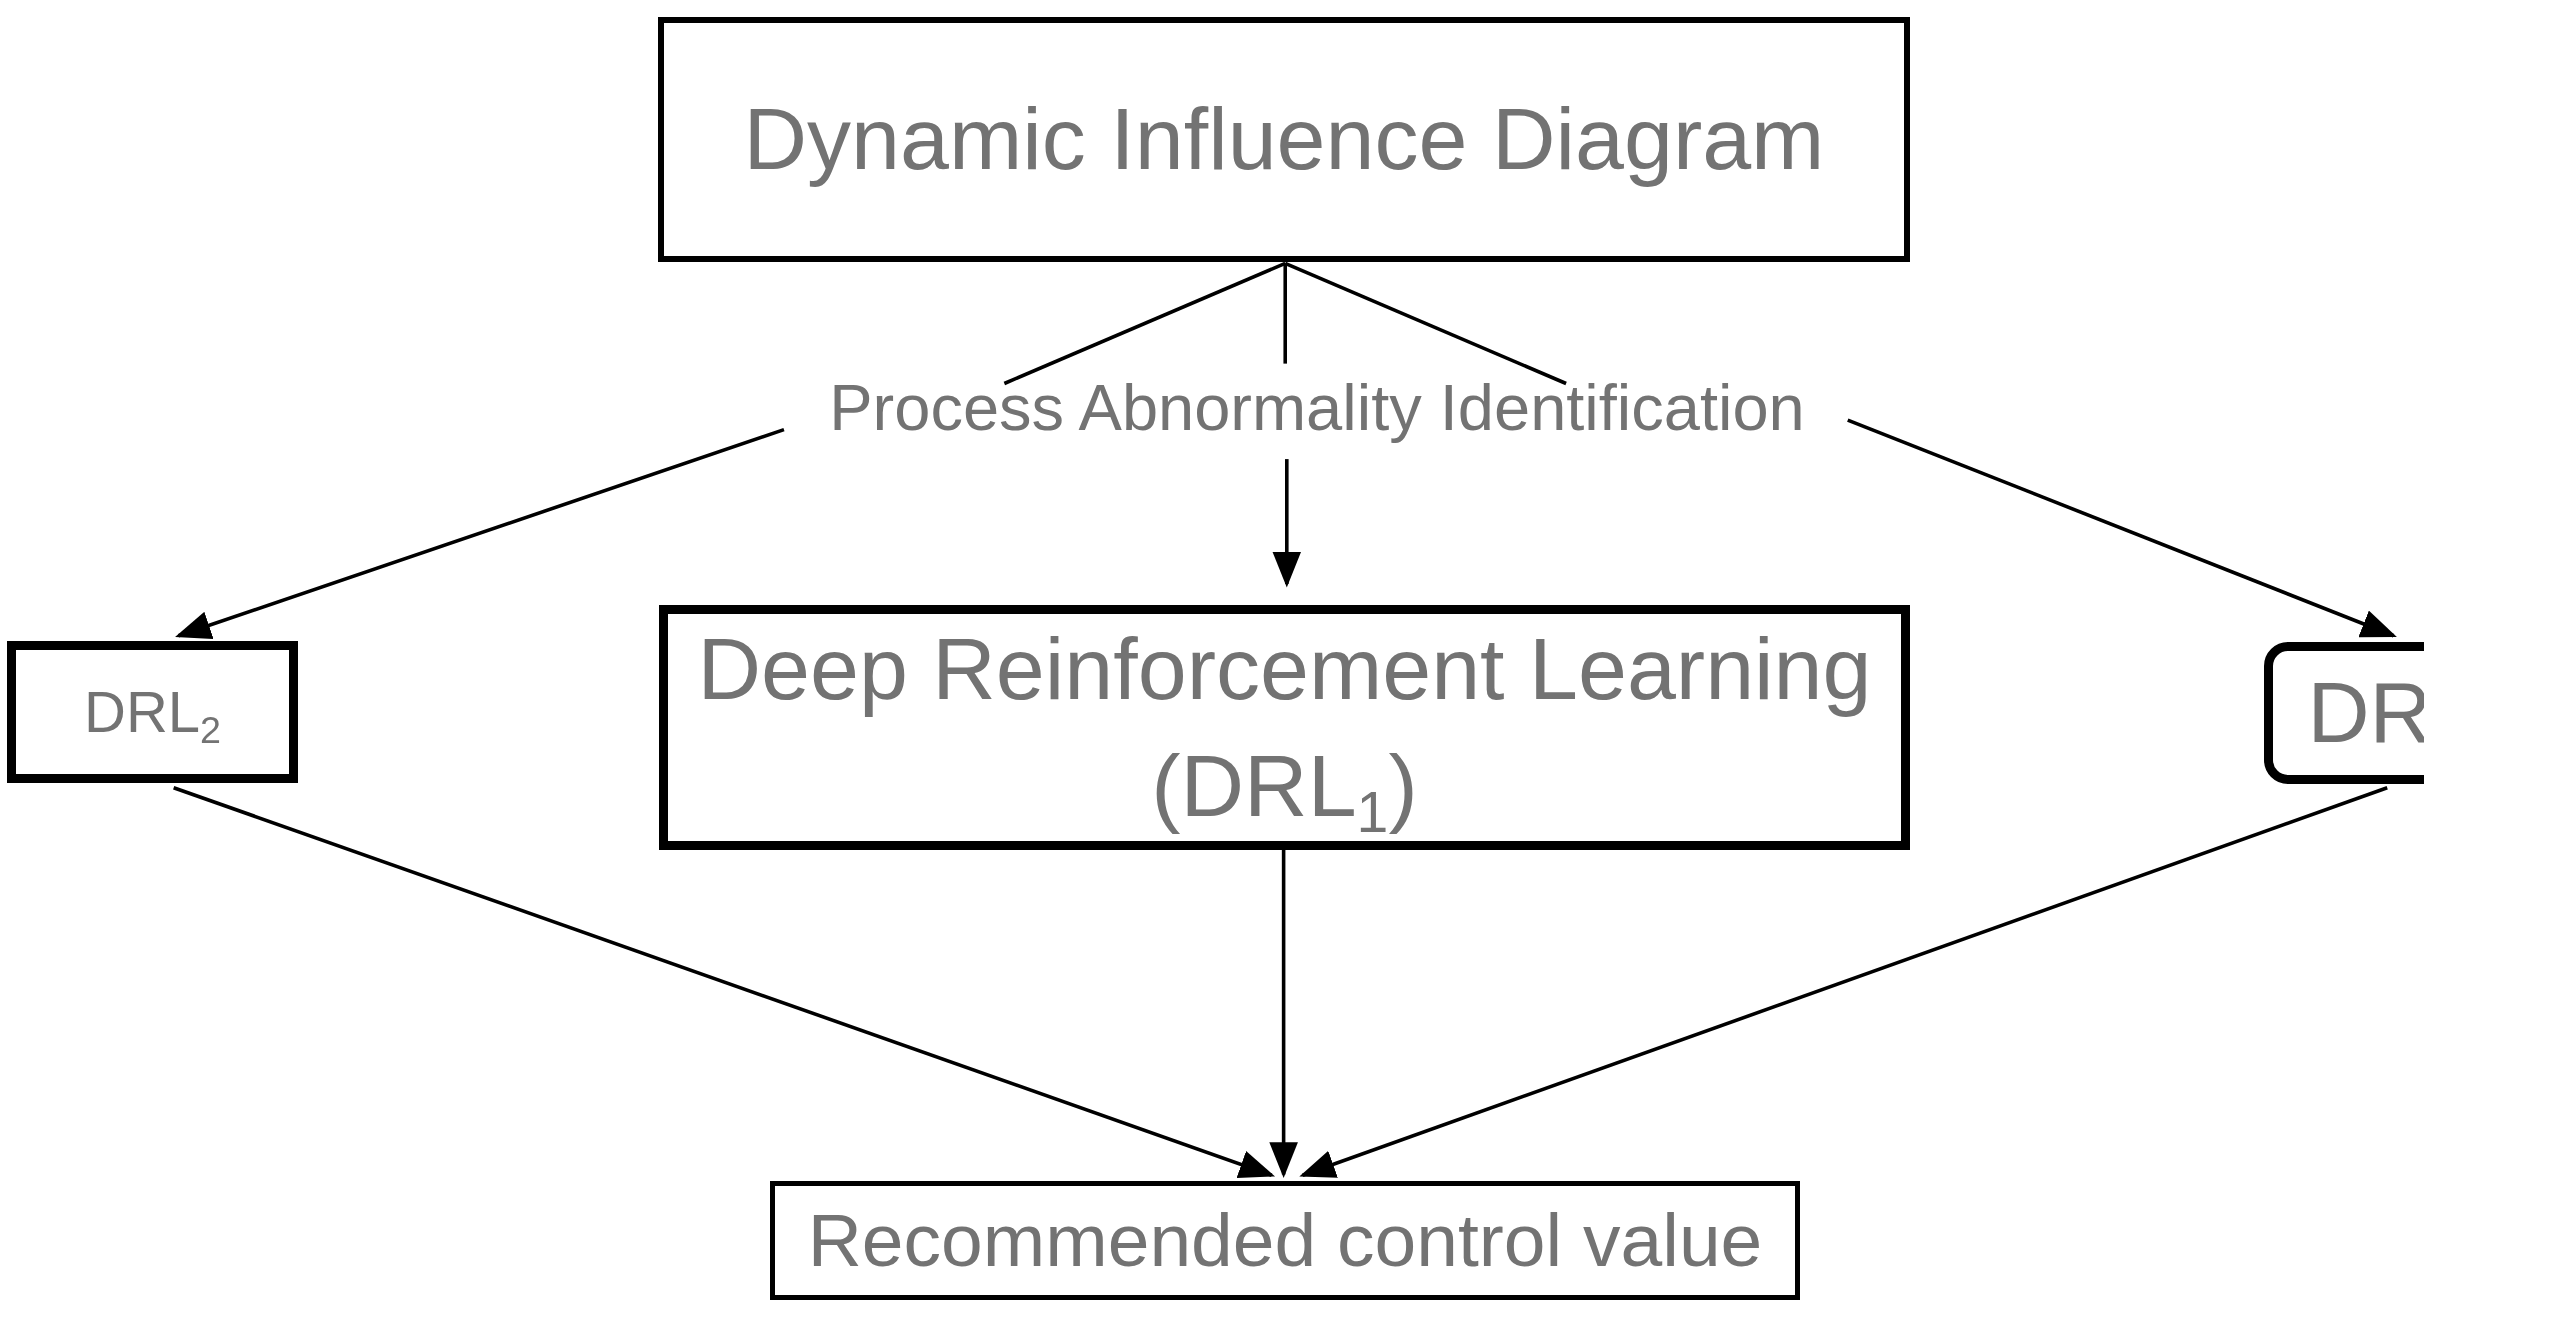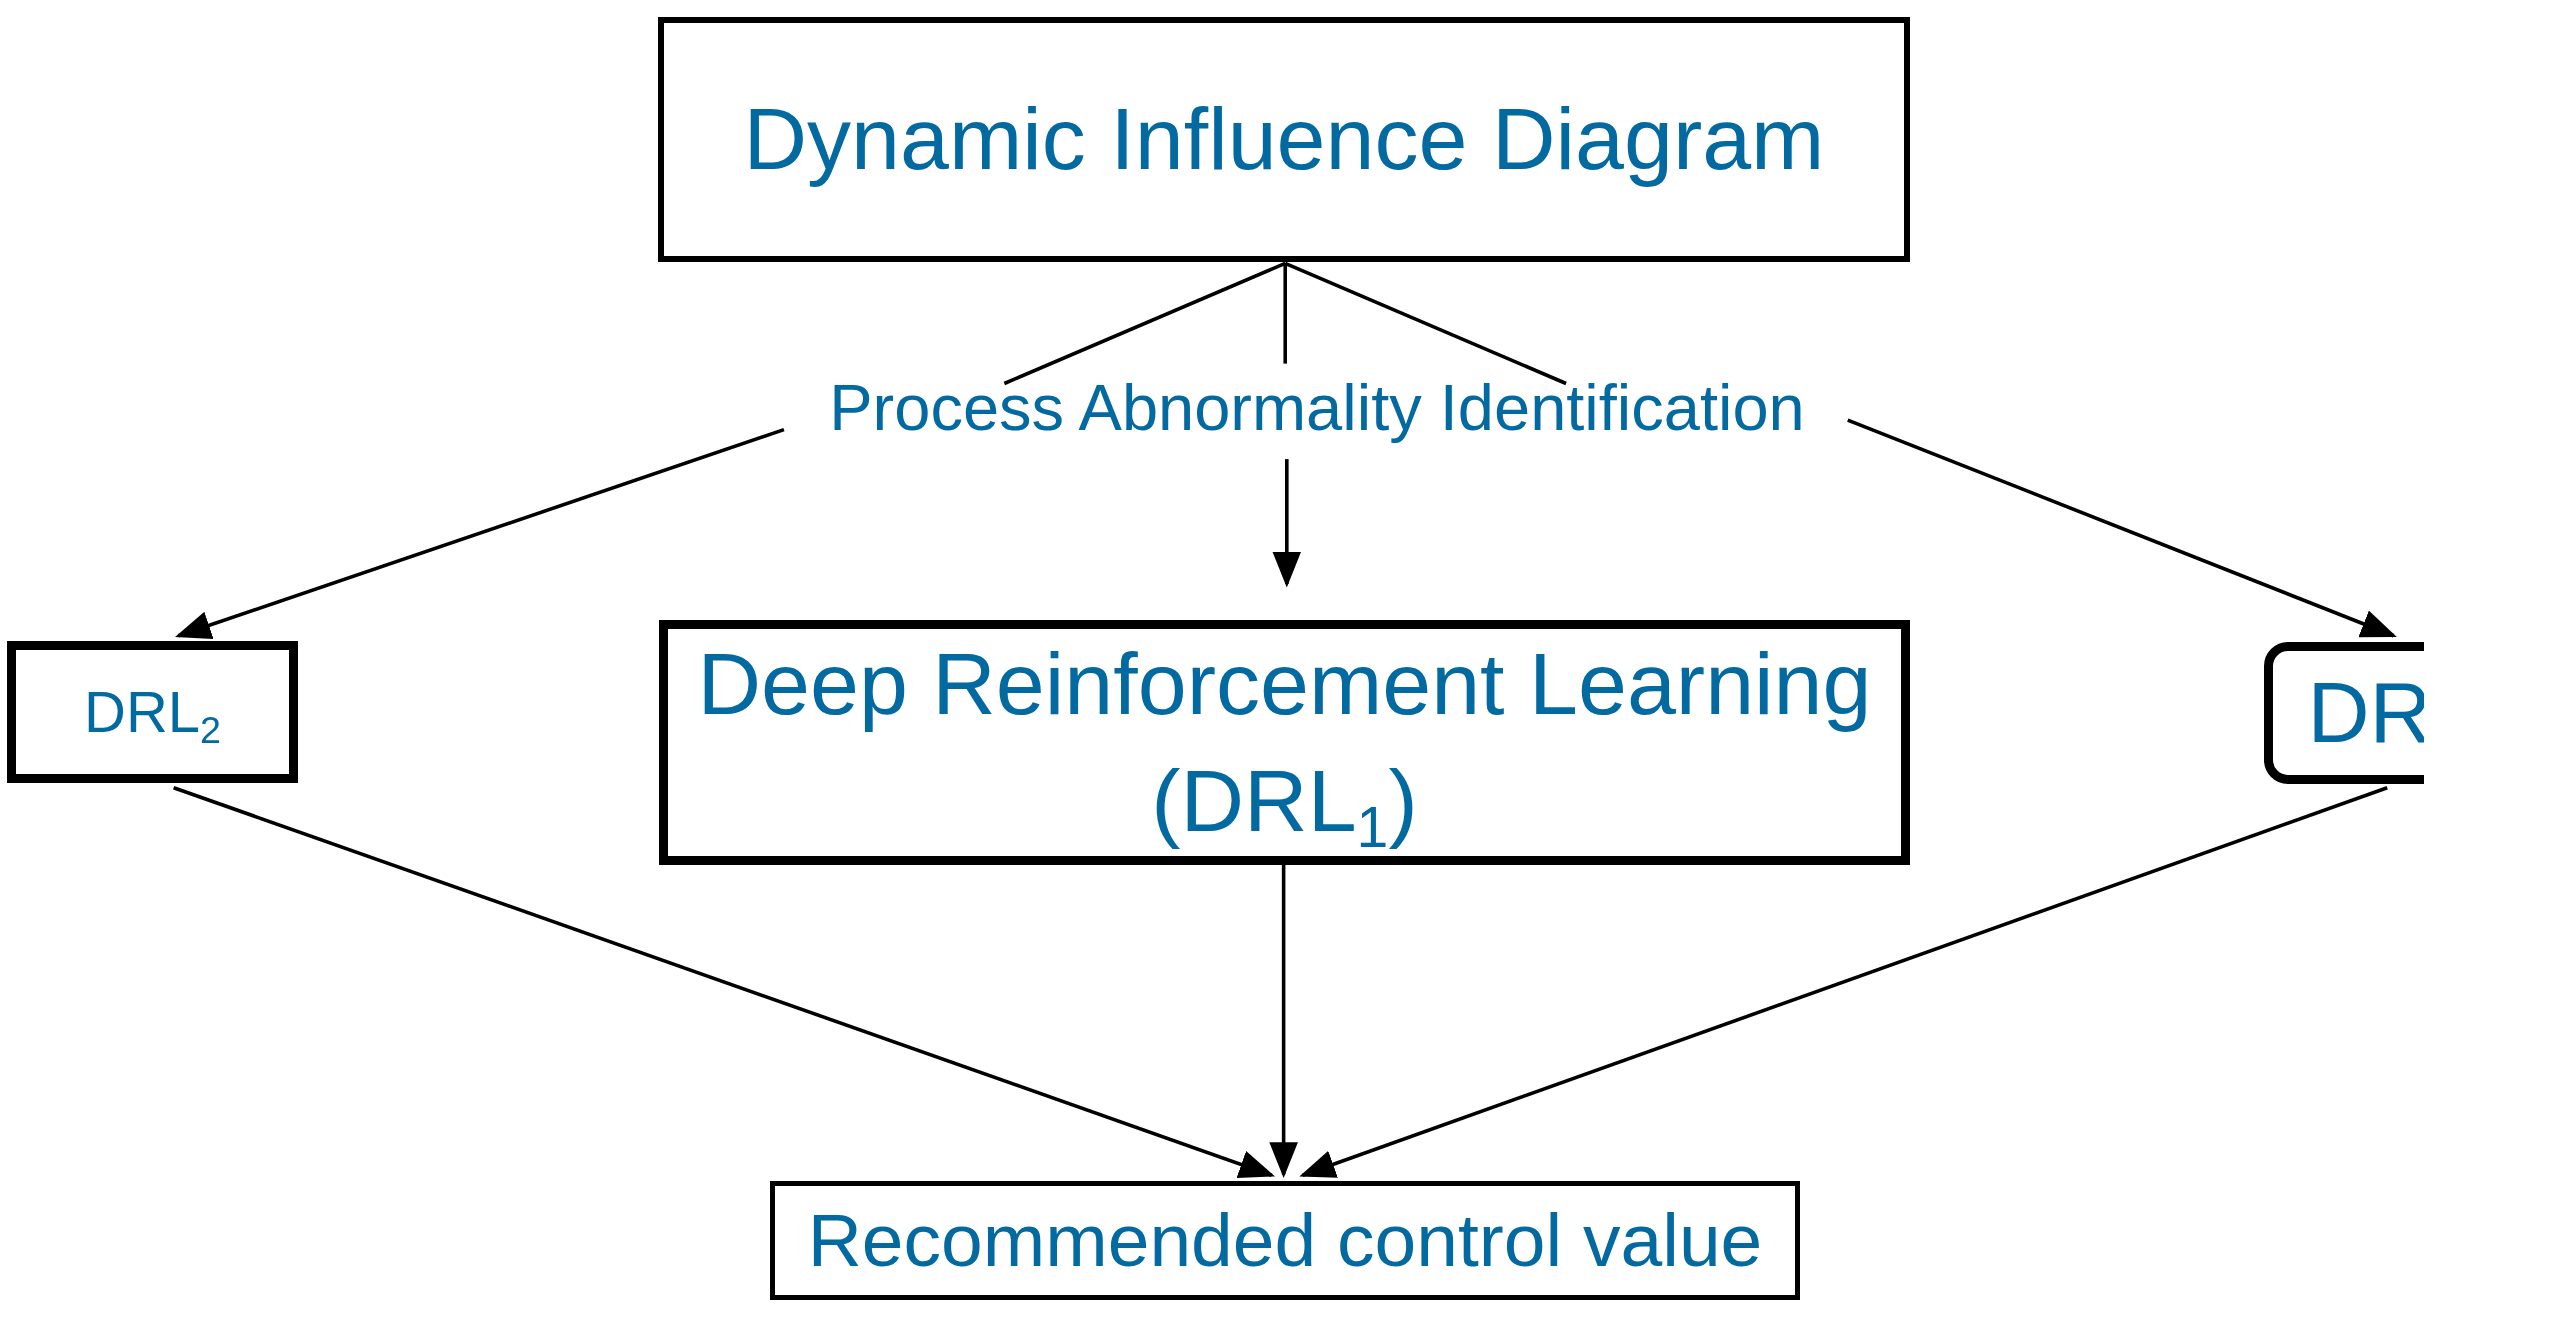--- a/index.html
+++ b/index.html
@@ -6,21 +6,21 @@
     margin: 0;
     padding: 0;
     background: #ffffff;
   }
   .canvas {
     position: relative;
     width: 2424px;
     height: 1320px;
     background: #ffffff;
     font-family: "Liberation Sans", sans-serif;
-    color: #0369a1;
+    color: #737373;
     overflow: hidden;
   }
   .edges-layer {
     position: absolute;
     left: 0;
     top: 0;
     width: 2576px;
     height: 1320px;
   }
   .node {
@@ -37,21 +37,21 @@
   }
   .node.border-thin  { border: 6.4px solid #000000; }
   .node.border-thick { border: 9.5px solid #000000; }
   .node.border-out   { border: 5.6px solid #000000; }
 
   .node-top {
     left: 658px; top: 16.7px; width: 1252px; height: 245px;
     font-size: 88px;
   }
   .node-drl1 {
-    left: 659px; top: 620px; width: 1251px; height: 245px;
+    left: 659px; top: 605px; width: 1251px; height: 245px;
     font-size: 88px;
     line-height: 1.32;
   }
   .node-drl2 {
     left: 7px; top: 641px; width: 291px; height: 142px;
     font-size: 58px;
   }
   .node-drl3 {
     left: 2264px; top: 642px; width: 290px; height: 142px;
     font-size: 86px;

